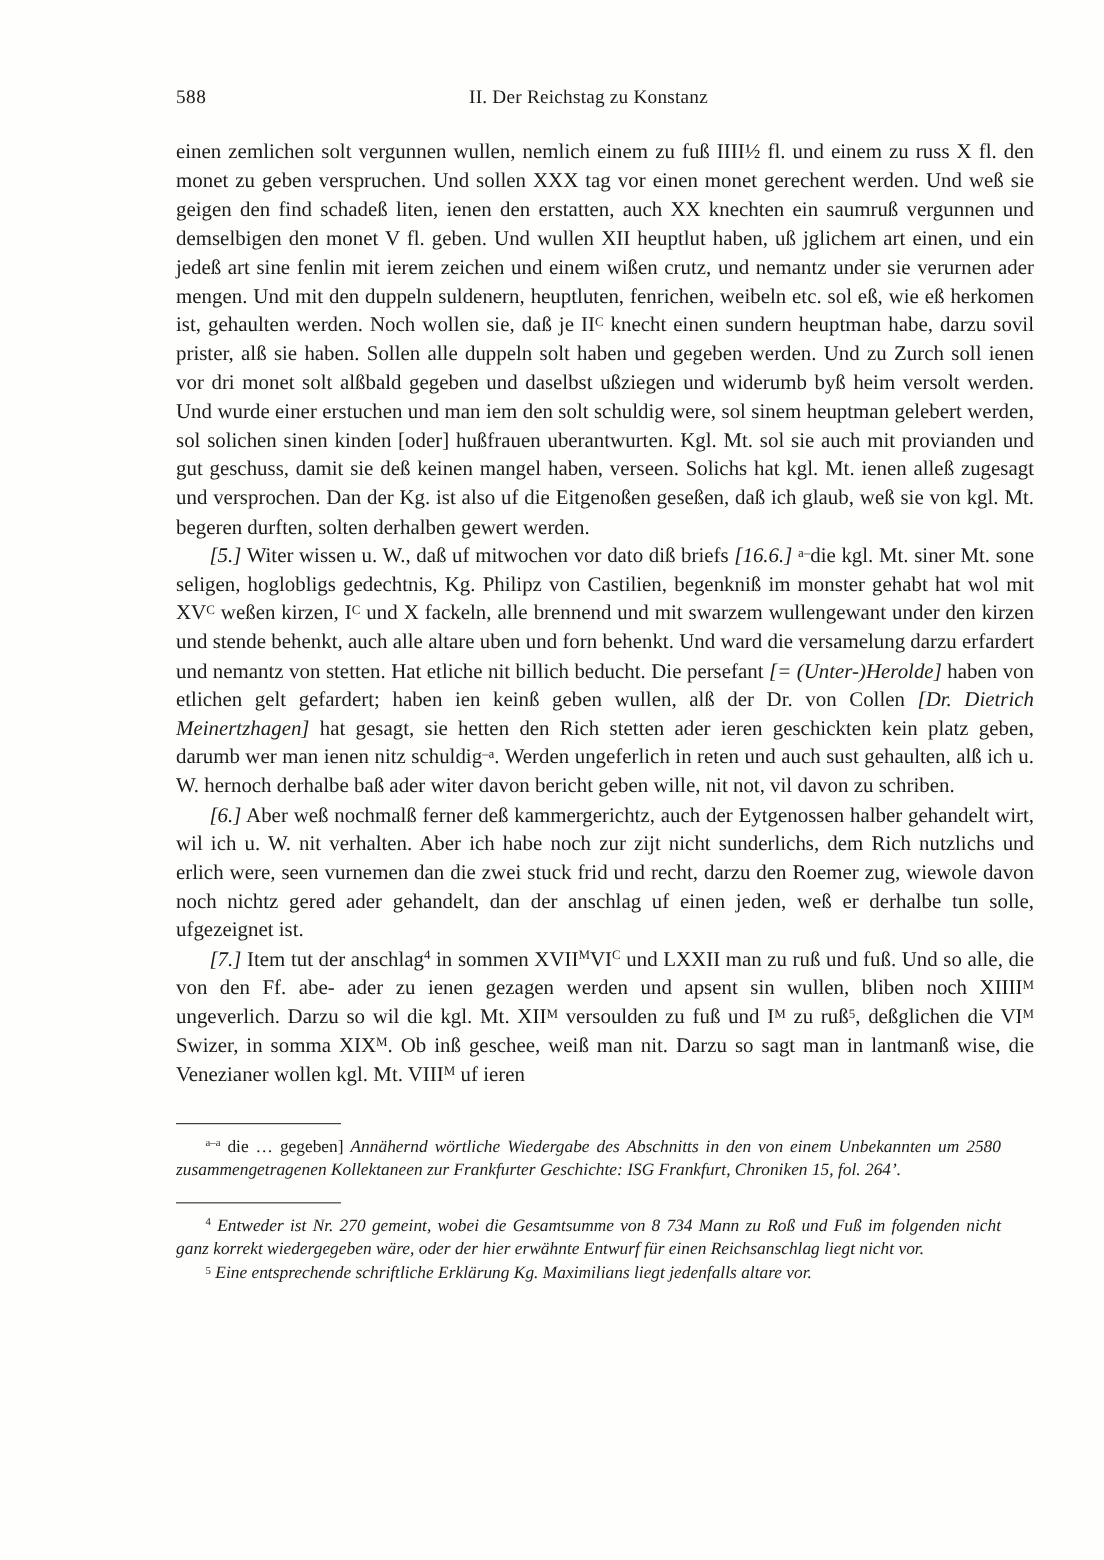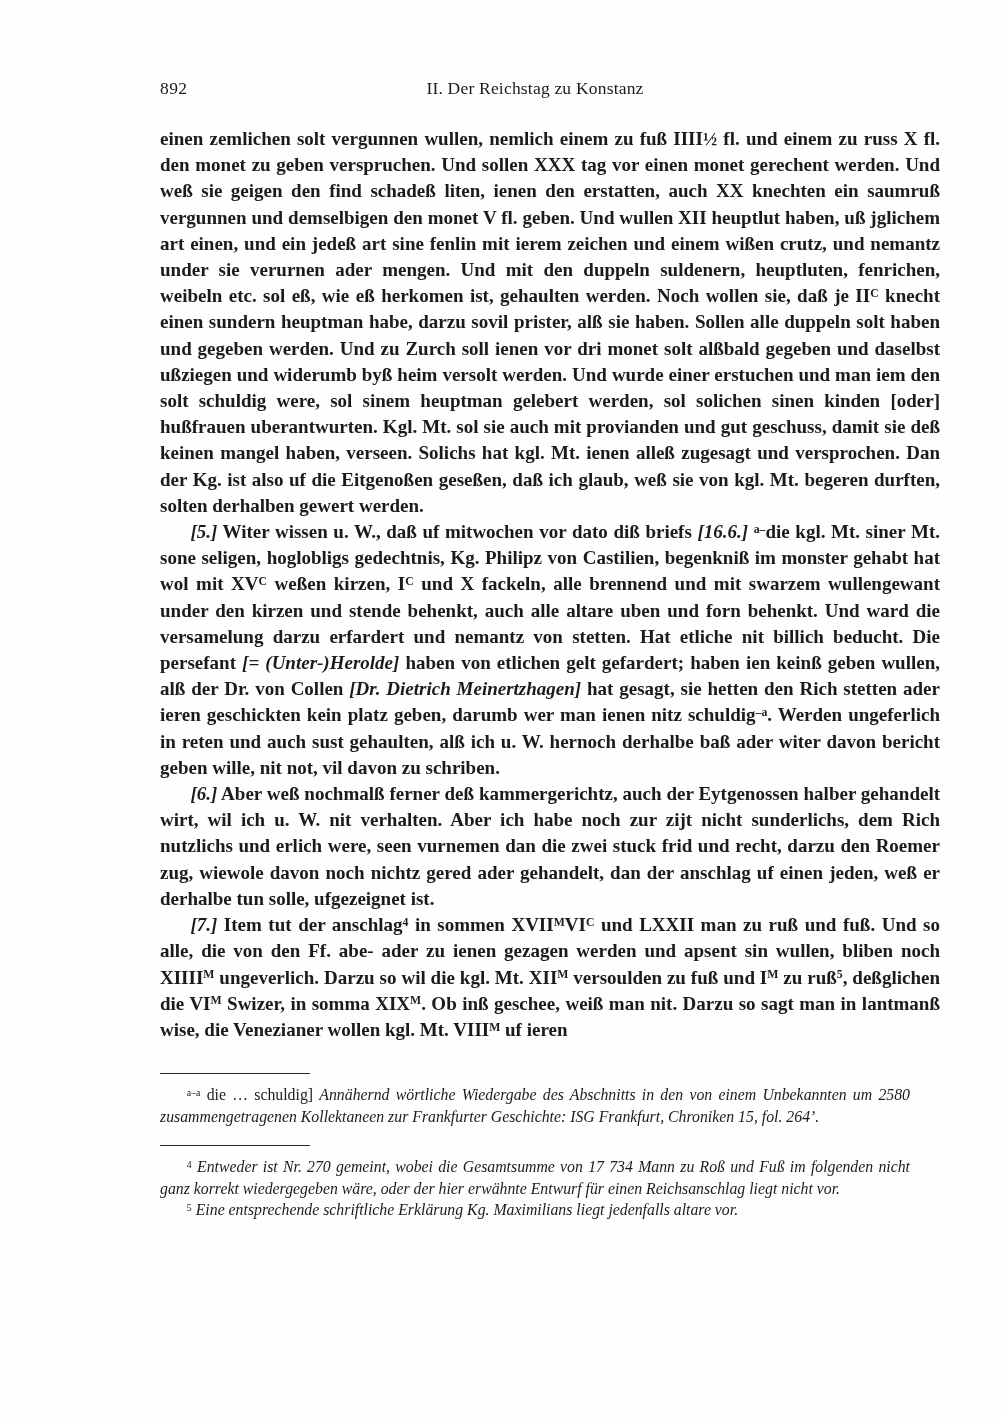--- a/index.html
+++ b/index.html
@@ -23,21 +23,20 @@
   }
   .pagenum { position:absolute; left:0; top:0; letter-spacing:0.4px; }
   .runtitle { position:absolute; left:0; right:0; top:0; text-align:center; letter-spacing:0.2px; }
   
   .textblock {
     margin:22px 64px 0 160px;
     font-size:19px;
     line-height:26.2px;
     text-align:justify;
     hyphens:none;
-    font-weight:bold;
   }
   p.para { text-indent:0; }
   p.para.indent { text-indent:1.6em; }
   .it { font-style:italic; }
   sup {
     font-size:0.62em;
     line-height:0;
     vertical-align:baseline;
     position:relative;
     top:-0.45em;
@@ -56,36 +55,36 @@
   }
   .fn-sep.second { margin-top:18px; }
   .fnp { text-indent:1.7em; }
 </style>
 </head>
 <body>
 
 <div class="page">
 
   <div class="runhead">
-    <span class="pagenum">892</span>
+    <span class="pagenum">588</span>
     <span class="runtitle">II. Der Reichstag zu Konstanz</span>
   </div>
 
   <div class="textblock">
       <p class="para"><span>einen zemlichen solt vergunnen wullen, nemlich einem zu fuß IIII½ fl. und einem zu russ X fl. den monet zu geben verspruchen. Und sollen XXX tag vor einen monet gerechent werden. Und weß sie geigen den find schadeß liten, ienen den erstatten, auch XX knechten ein saumruß vergunnen und demselbigen den monet V fl. geben. Und wullen XII heuptlut haben, uß jglichem art einen, und ein jedeß art sine fenlin mit ierem zeichen und einem wißen crutz, und nemantz under sie verurnen ader mengen. Und mit den duppeln suldenern, heuptluten, fenrichen, weibeln etc. sol eß, wie eß herkomen ist, gehaulten werden. Noch wollen sie, daß je II</span><sup>C</sup><span> knecht einen sundern heuptman habe, darzu sovil prister, alß sie haben. Sollen alle duppeln solt haben und gegeben werden. Und zu Zurch soll ienen vor dri monet solt alßbald gegeben und daselbst ußziegen und widerumb byß heim versolt werden. Und wurde einer erstuchen und man iem den solt schuldig were, sol sinem heuptman gelebert werden, sol solichen sinen kinden [oder] hußfrauen uberantwurten. Kgl. Mt. sol sie auch mit provianden und gut geschuss, damit sie deß keinen mangel haben, verseen. Solichs hat kgl. Mt. ienen alleß zugesagt und versprochen. Dan der Kg. ist also uf die Eitgenoßen geseßen, daß ich glaub, weß sie von kgl. Mt. begeren durften, solten derhalben gewert werden.</span></p>
       <p class="para indent"><span class="it">[5.]</span><span> Witer wissen u. W., daß uf mitwochen vor dato diß briefs </span><span class="it">[16.6.]</span><span> </span><sup>a–</sup><span>die kgl. Mt. siner Mt. sone seligen, hoglobligs gedechtnis, Kg. Philipz von Castilien, begenkniß im monster gehabt hat wol mit XV</span><sup>C</sup><span> weßen kirzen, I</span><sup>C</sup><span> und X fackeln, alle brennend und mit swarzem wullengewant under den kirzen und stende behenkt, auch alle altare uben und forn behenkt. Und ward die versamelung darzu erfardert und nemantz von stetten. Hat etliche nit billich beducht. Die persefant </span><span class="it">[= (Unter-)Herolde]</span><span> haben von etlichen gelt gefardert; haben ien keinß geben wullen, alß der Dr. von Collen </span><span class="it">[Dr. Dietrich Meinertzhagen]</span><span> hat gesagt, sie hetten den Rich stetten ader ieren geschickten kein platz geben, darumb wer man ienen nitz schuldig</span><sup>–a</sup><span>. Werden ungeferlich in reten und auch sust gehaulten, alß ich u. W. hernoch derhalbe baß ader witer davon bericht geben wille, nit not, vil davon zu schriben.</span></p>
       <p class="para indent"><span class="it">[6.]</span><span> Aber weß nochmalß ferner deß kammergerichtz, auch der Eytgenossen halber gehandelt wirt, wil ich u. W. nit verhalten. Aber ich habe noch zur zijt nicht sunderlichs, dem Rich nutzlichs und erlich were, seen vurnemen dan die zwei stuck frid und recht, darzu den Roemer zug, wiewole davon noch nichtz gered ader gehandelt, dan der anschlag uf einen jeden, weß er derhalbe tun solle, ufgezeignet ist.</span></p>
       <p class="para indent"><span class="it">[7.]</span><span> Item tut der anschlag</span><sup>4</sup><span> in sommen XVII</span><sup>M</sup><span>VI</span><sup>C</sup><span> und LXXII man zu ruß und fuß. Und so alle, die von den Ff. abe- ader zu ienen gezagen werden und apsent sin wullen, bliben noch XIIII</span><sup>M</sup><span> ungeverlich. Darzu so wil die kgl. Mt. XII</span><sup>M</sup><span> versoulden zu fuß und I</span><sup>M</sup><span> zu ruß</span><sup>5</sup><span>, deßglichen die VI</span><sup>M</sup><span> Swizer, in somma XIX</span><sup>M</sup><span>. Ob inß geschee, weiß man nit. Darzu so sagt man in lantmanß wise, die Venezianer wollen kgl. Mt. VIII</span><sup>M</sup><span> uf ieren</span></p>
     </div>
 
   <div class="footnotes">
     <div class="fn-sep"></div>
     <div>
-        <p class="fnp"><sup>a–a</sup><span> die … schuldig] </span><span class="it">Annähernd wörtliche Wiedergabe des Abschnitts in den von einem Unbekannten um 2580 zusammengetragenen Kollektaneen zur Frankfurter Geschichte: ISG Frankfurt, Chroniken 15, fol. 264’.</span></p>
+        <p class="fnp"><sup>a–a</sup><span> die … gegeben] </span><span class="it">Annähernd wörtliche Wiedergabe des Abschnitts in den von einem Unbekannten um 2580 zusammengetragenen Kollektaneen zur Frankfurter Geschichte: ISG Frankfurt, Chroniken 15, fol. 264’.</span></p>
       </div>
     <div class="fn-sep second"></div>
     <div>
-        <p class="fnp"><sup>4</sup><span> </span><span class="it">Entweder ist Nr. 270 gemeint, wobei die Gesamtsumme von 17 734 Mann zu Roß und Fuß im folgenden nicht ganz korrekt wiedergegeben wäre, oder der hier erwähnte Entwurf für einen Reichsanschlag liegt nicht vor.</span></p>
+        <p class="fnp"><sup>4</sup><span> </span><span class="it">Entweder ist Nr. 270 gemeint, wobei die Gesamtsumme von 8 734 Mann zu Roß und Fuß im folgenden nicht ganz korrekt wiedergegeben wäre, oder der hier erwähnte Entwurf für einen Reichsanschlag liegt nicht vor.</span></p>
         <p class="fnp"><sup>5</sup><span> </span><span class="it">Eine entsprechende schriftliche Erklärung Kg. Maximilians liegt jedenfalls altare vor.</span></p>
       </div>
   </div>
 
 </div>
 
 </body></html>

